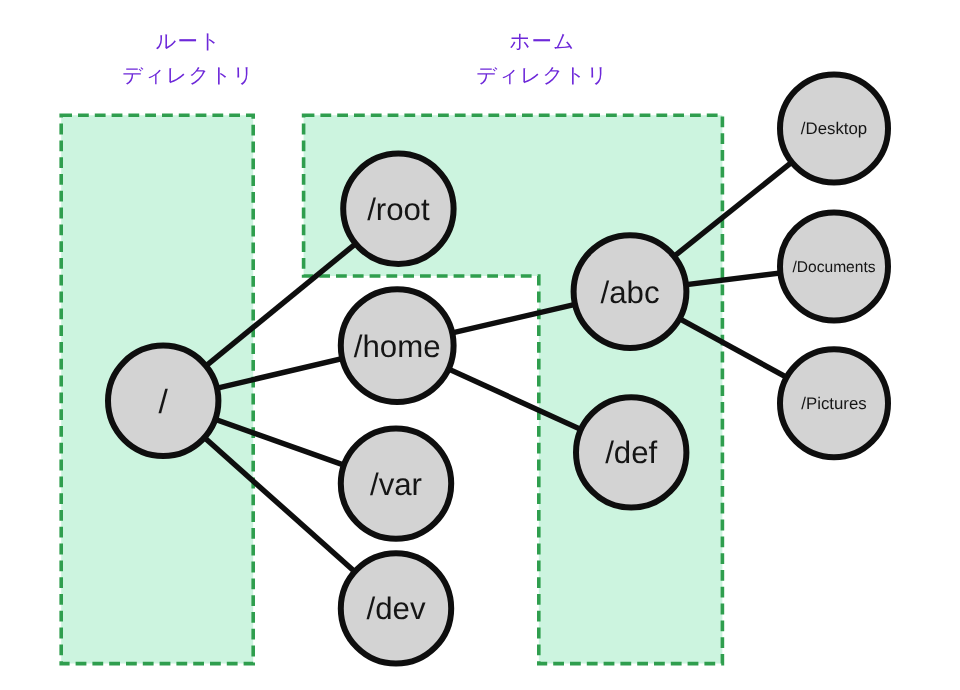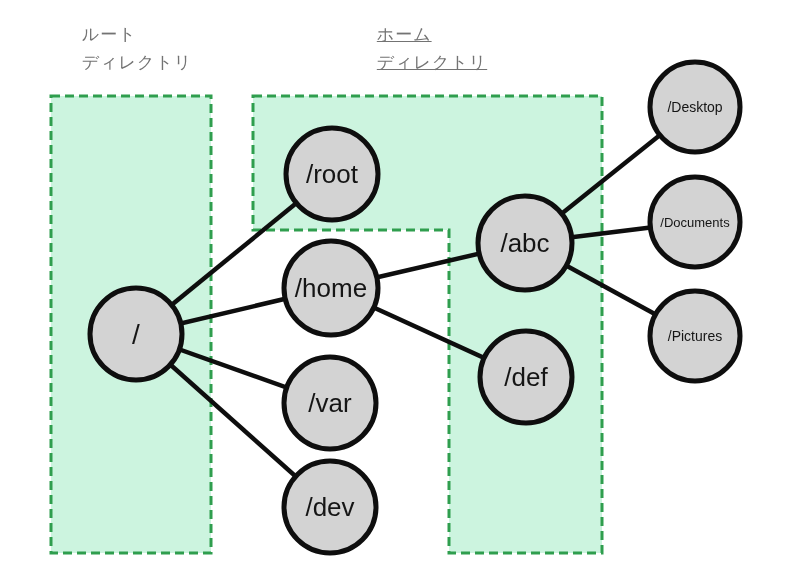--- a/index.html
+++ b/index.html
@@ -12,28 +12,30 @@
     position: relative;
     width: 800px;
     height: 575px;
     background: #ffffff;
     overflow: hidden;
   }
   .region-label {
     position: absolute;
     top: 21px;
     transform: translateX(-50%);
+    text-align: center;
     font-size: 17px;
     line-height: 28px;
-    color: #737373;
+    color: #6d28d9;
     white-space: nowrap;
     letter-spacing: 1px;
+    margin-left: 20px;
   }
   .region-label.root-dir { left: 137px; }
-  .region-label.home-dir { left: 432px; text-decoration: underline; }
+  .region-label.home-dir { left: 432px; }
   svg text {
     font-family: "Liberation Sans", "DejaVu Sans", sans-serif;
     fill: #151515;
   }
 </style>
 </head>
 <body>
 
 <div class="stage">
 

